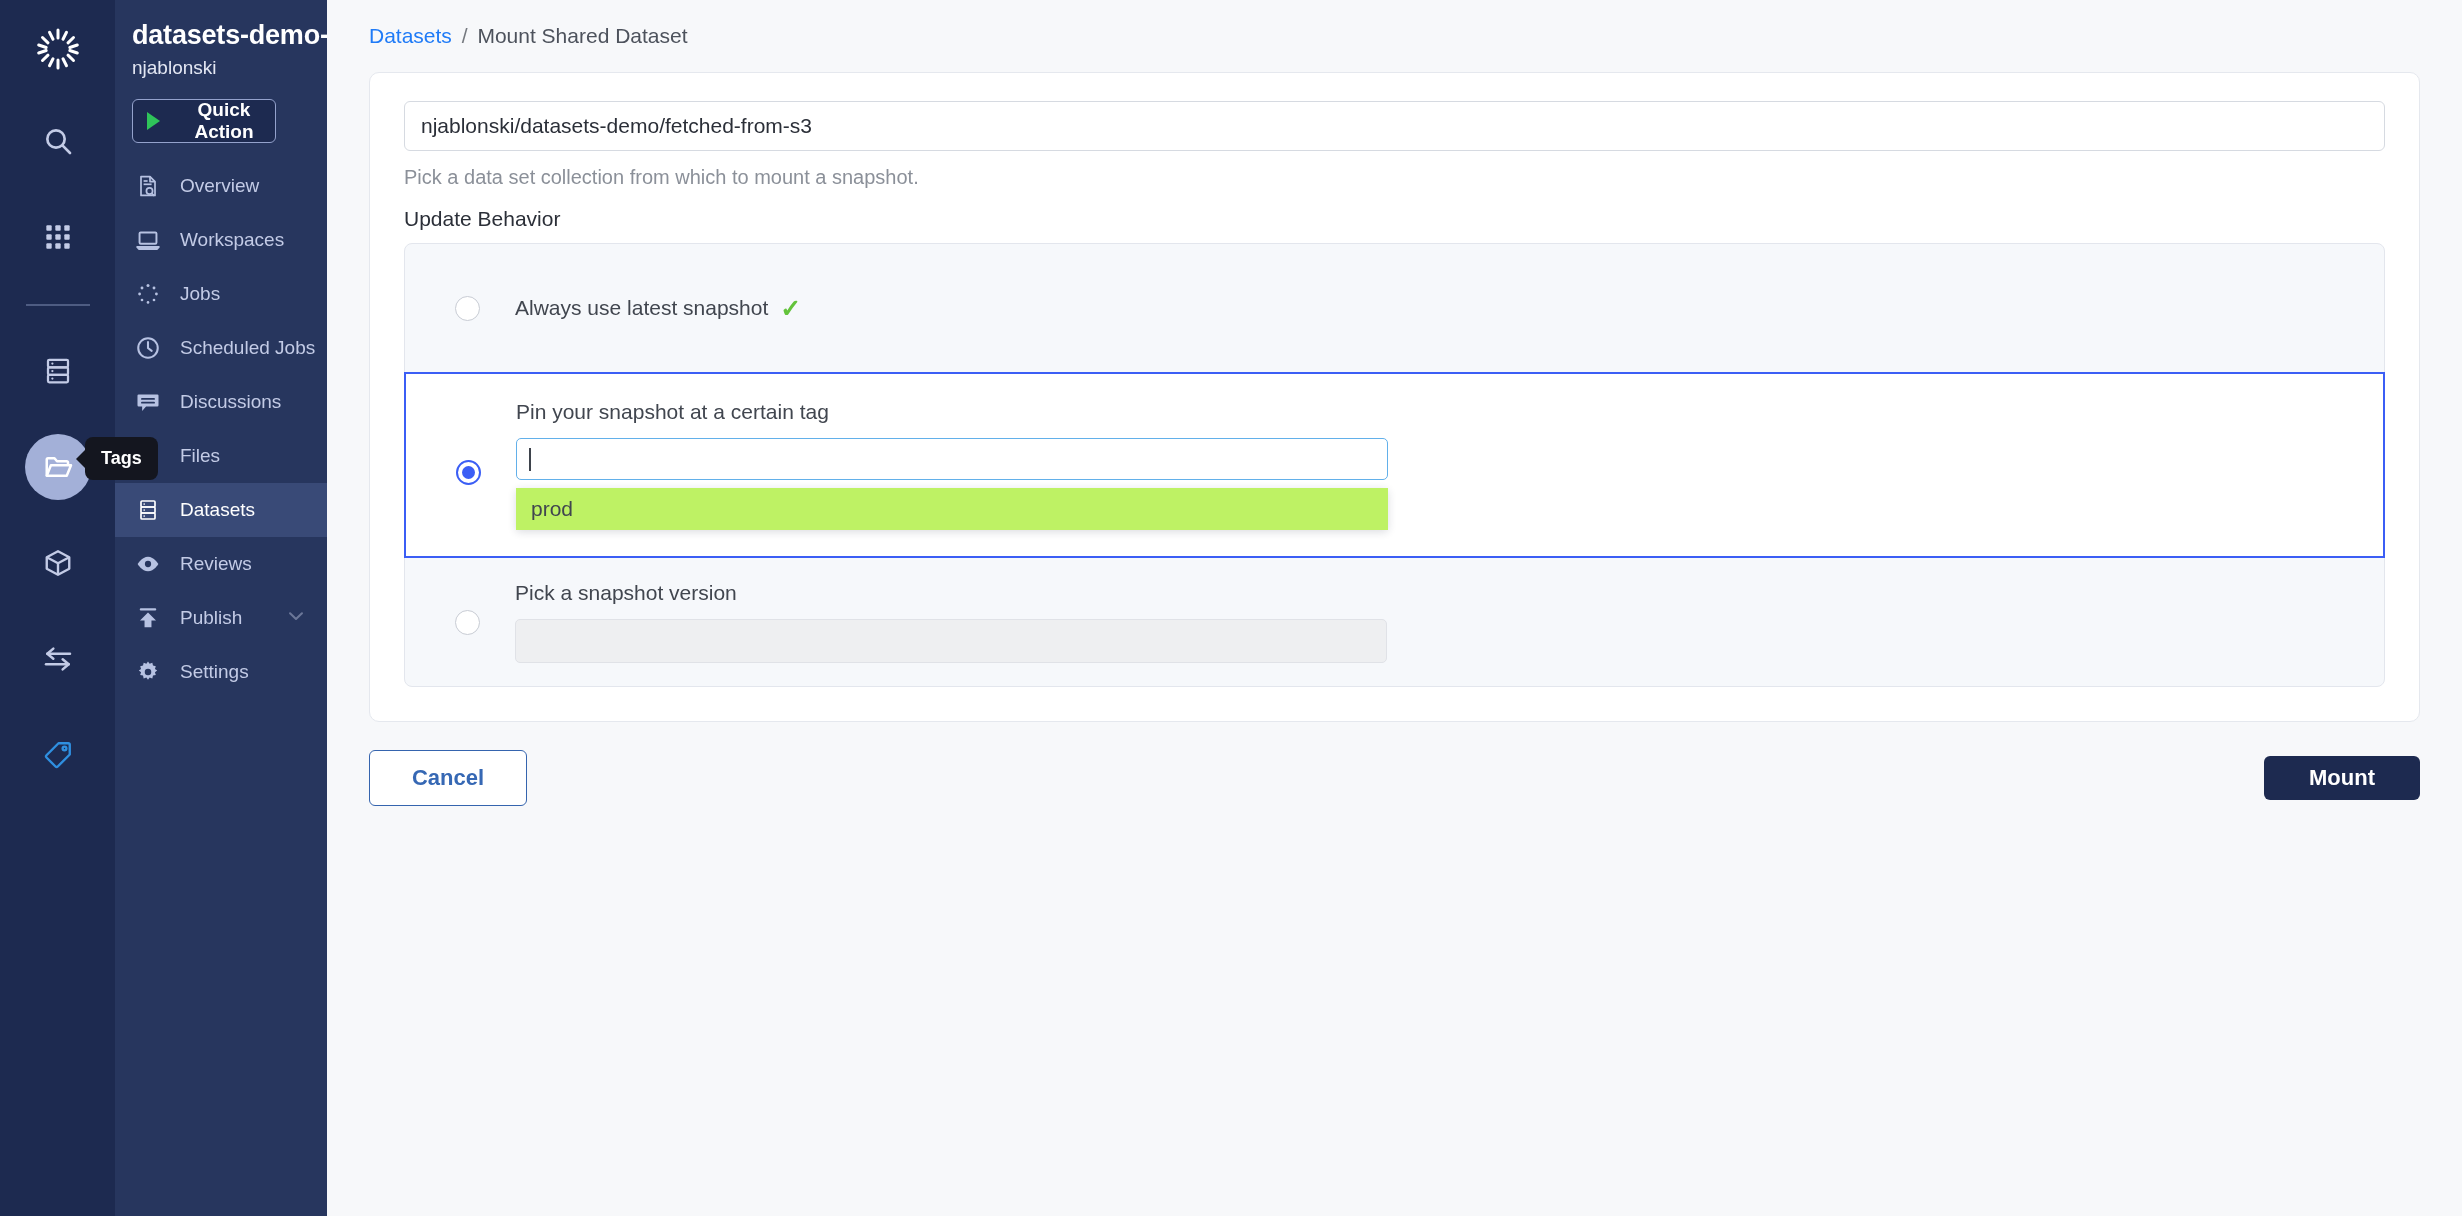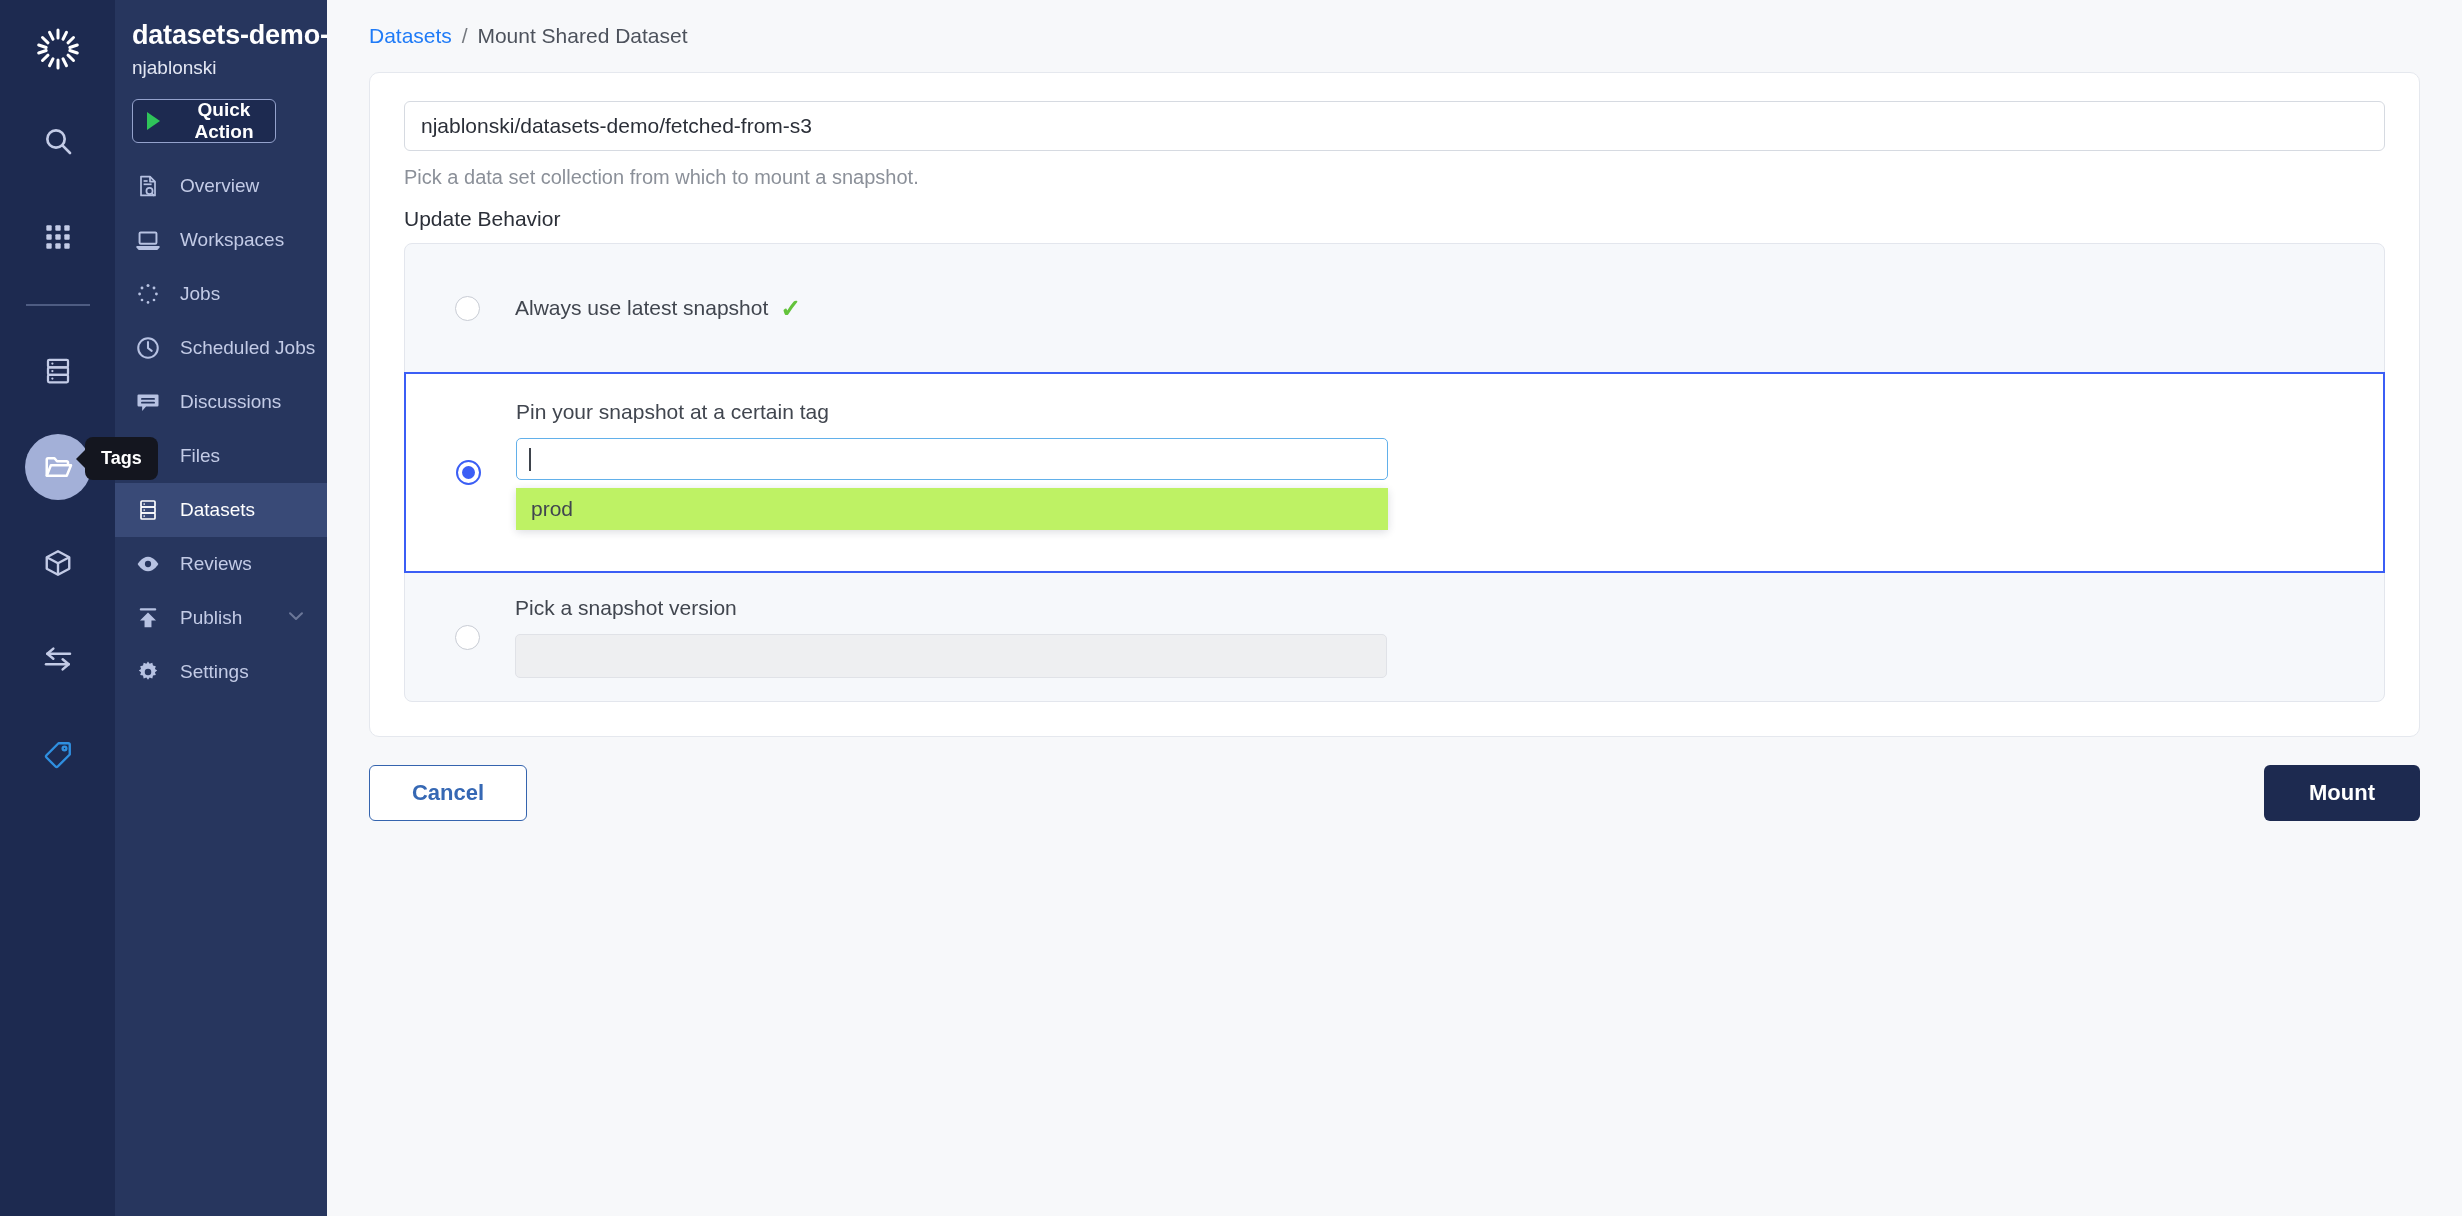--- a/index.html
+++ b/index.html
@@ -134,21 +134,21 @@
     display: flex; align-items: center;
     padding: 0 22px;
     min-height: 128px;
     position: relative;
   }
   .option.selected {
     background: #ffffff;
     border: 2px solid #3b5ef5;
     margin: 0 -1px;
     align-items: flex-start;
-    padding-top: 26px; padding-bottom: 41px;
+    padding-top: 26px; padding-bottom: 26px;
     z-index: 3;
   }
   .radio {
     width: 25px; height: 25px; border-radius: 50%;
     border: 1px solid #c8ccd4; background: #ffffff;
     flex: 0 0 25px; margin-left: 28px; margin-right: 35px;
   }
   .option.selected .radio {
     border: 2px solid #3b5ef5;
     display: flex; align-items: center; justify-content: center;
@@ -194,21 +194,21 @@
     margin: 28px 42px 0 42px;
   }
   .btn-cancel {
     width: 158px; height: 56px;
     border: 1px solid #3564ae; border-radius: 6px;
     background: #ffffff; color: #3668b4;
     font-size: 22px;
     display: flex; align-items: center; justify-content: center; font-weight: bold;
   }
   .btn-mount {
-    width: 156px; height: 56px;
+    width: 156px; height: 44px;
     border-radius: 6px;
     background: #1d2a50; color: #ffffff;
     font-size: 22px; font-weight: bold;
     display: flex; align-items: center; justify-content: center;
   }
 </style>
 </head>
 <body>
 
 <div class="app">

